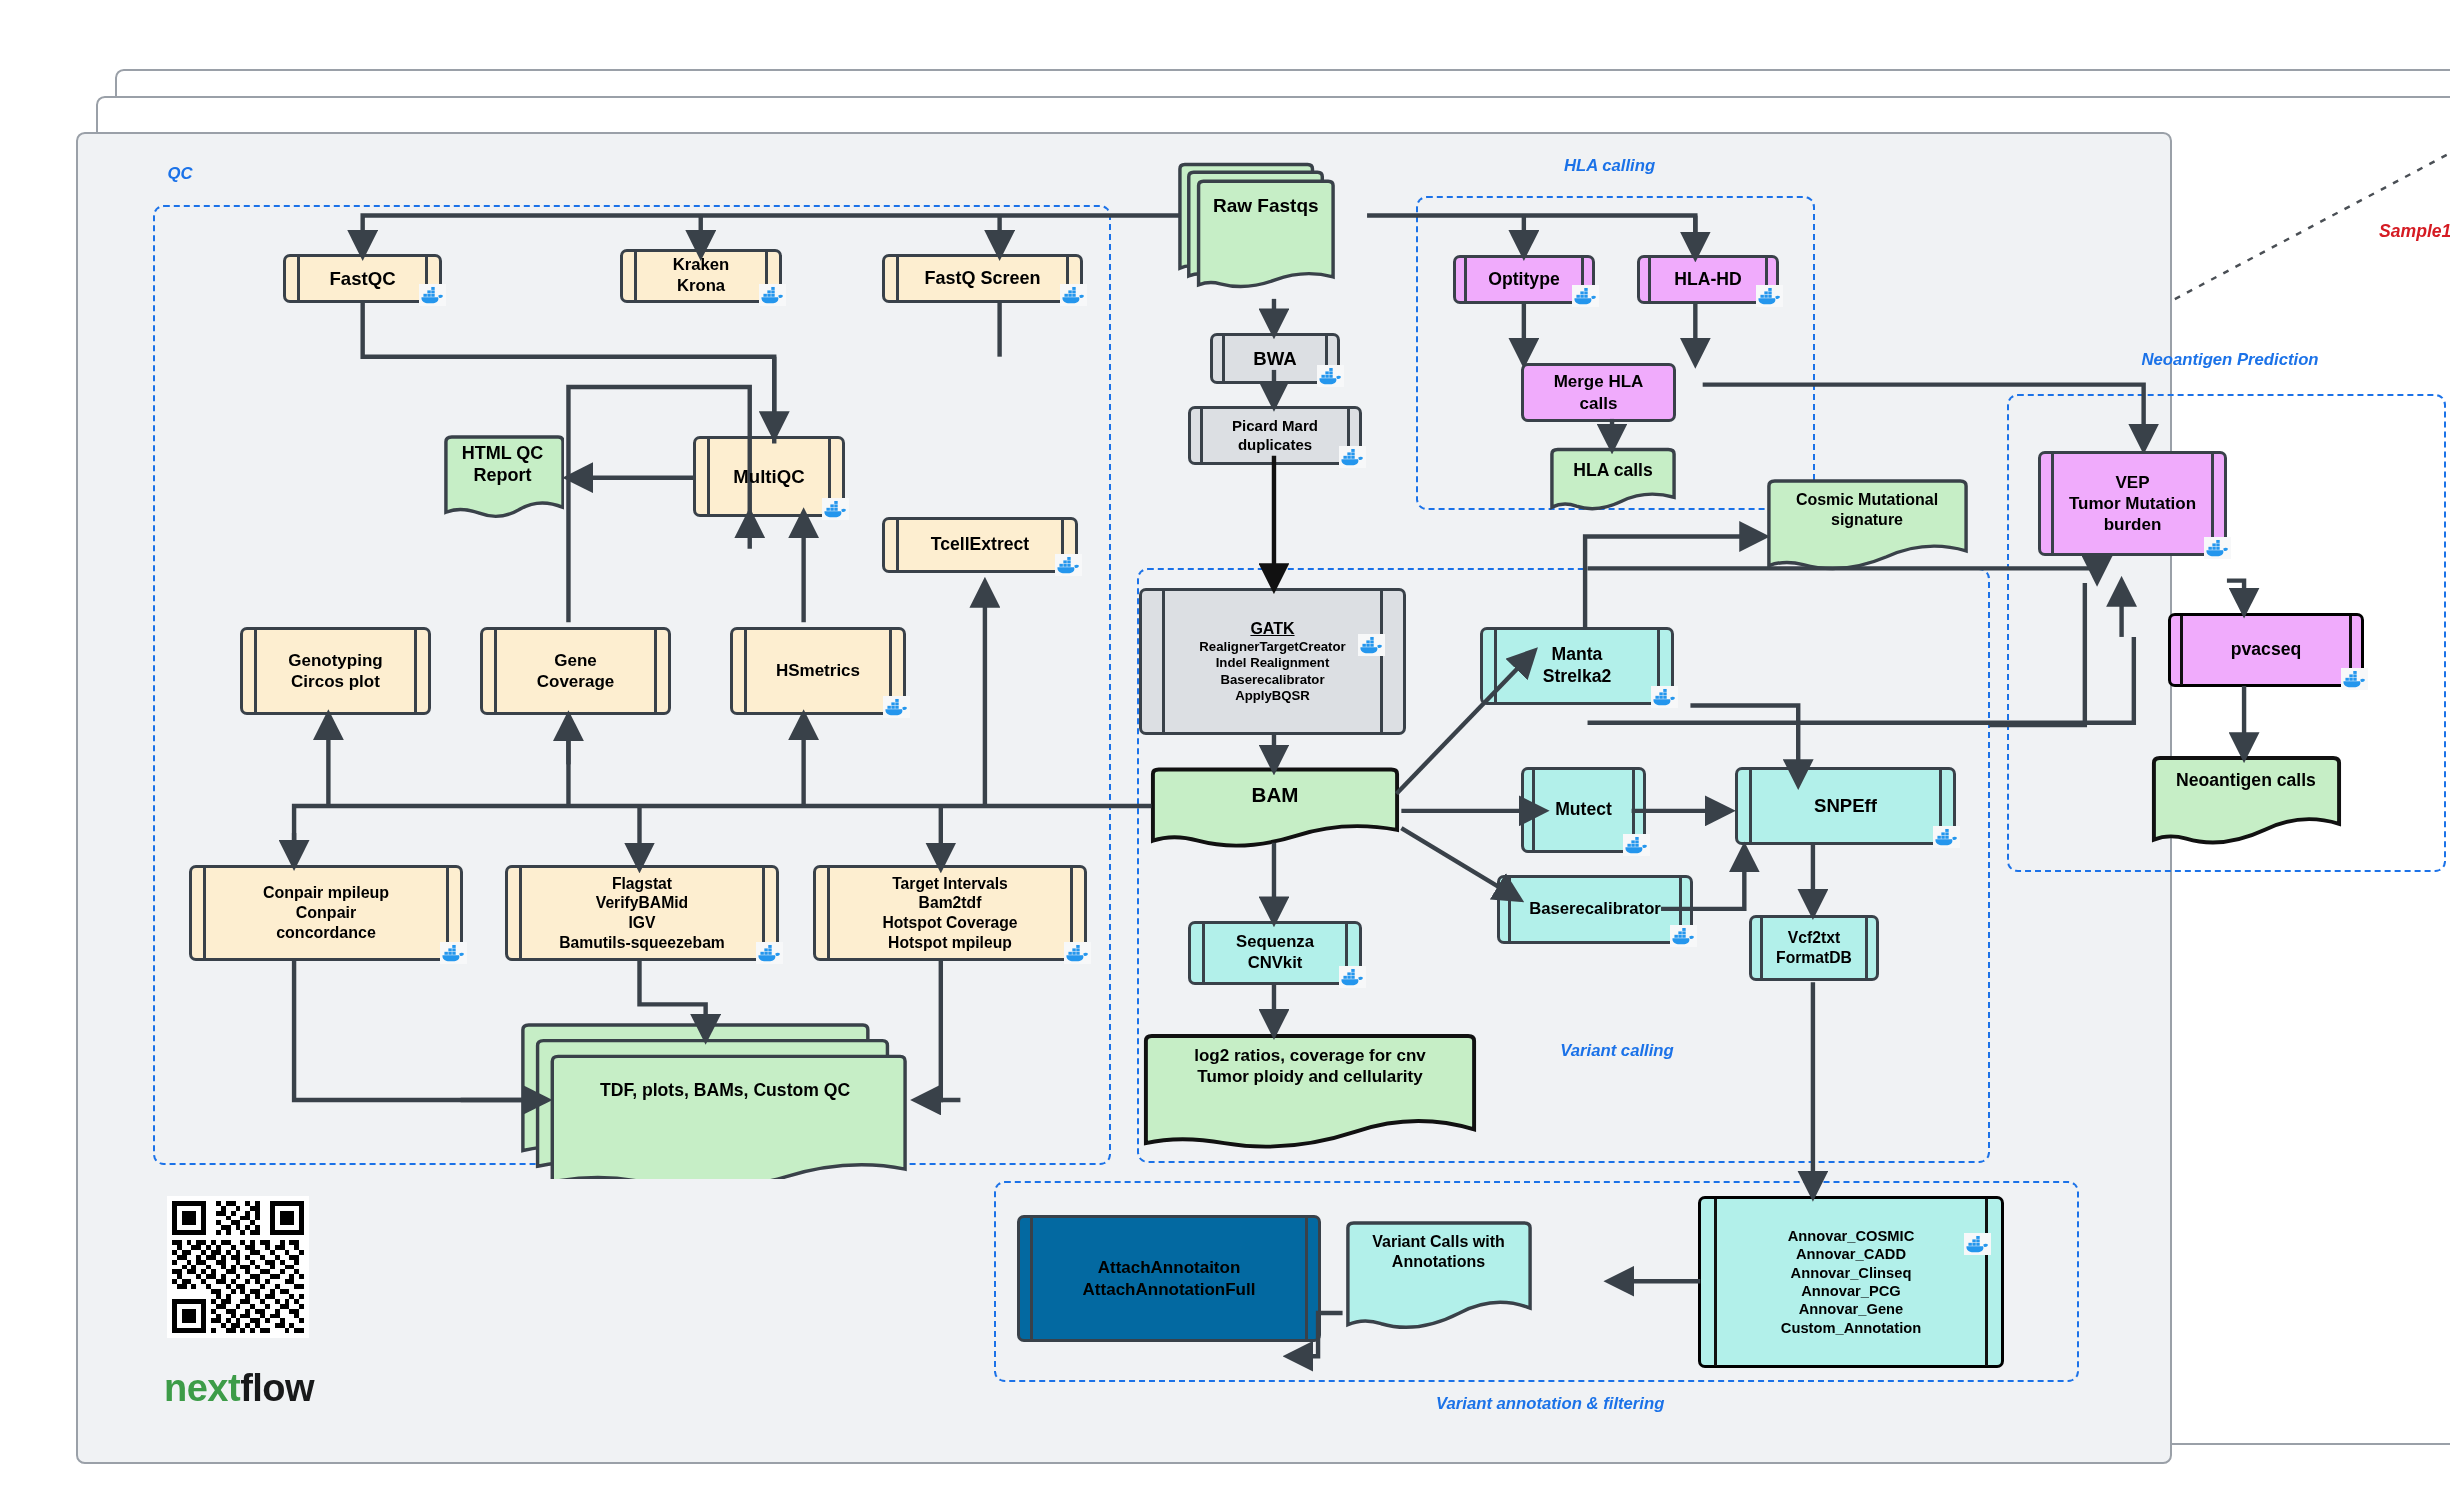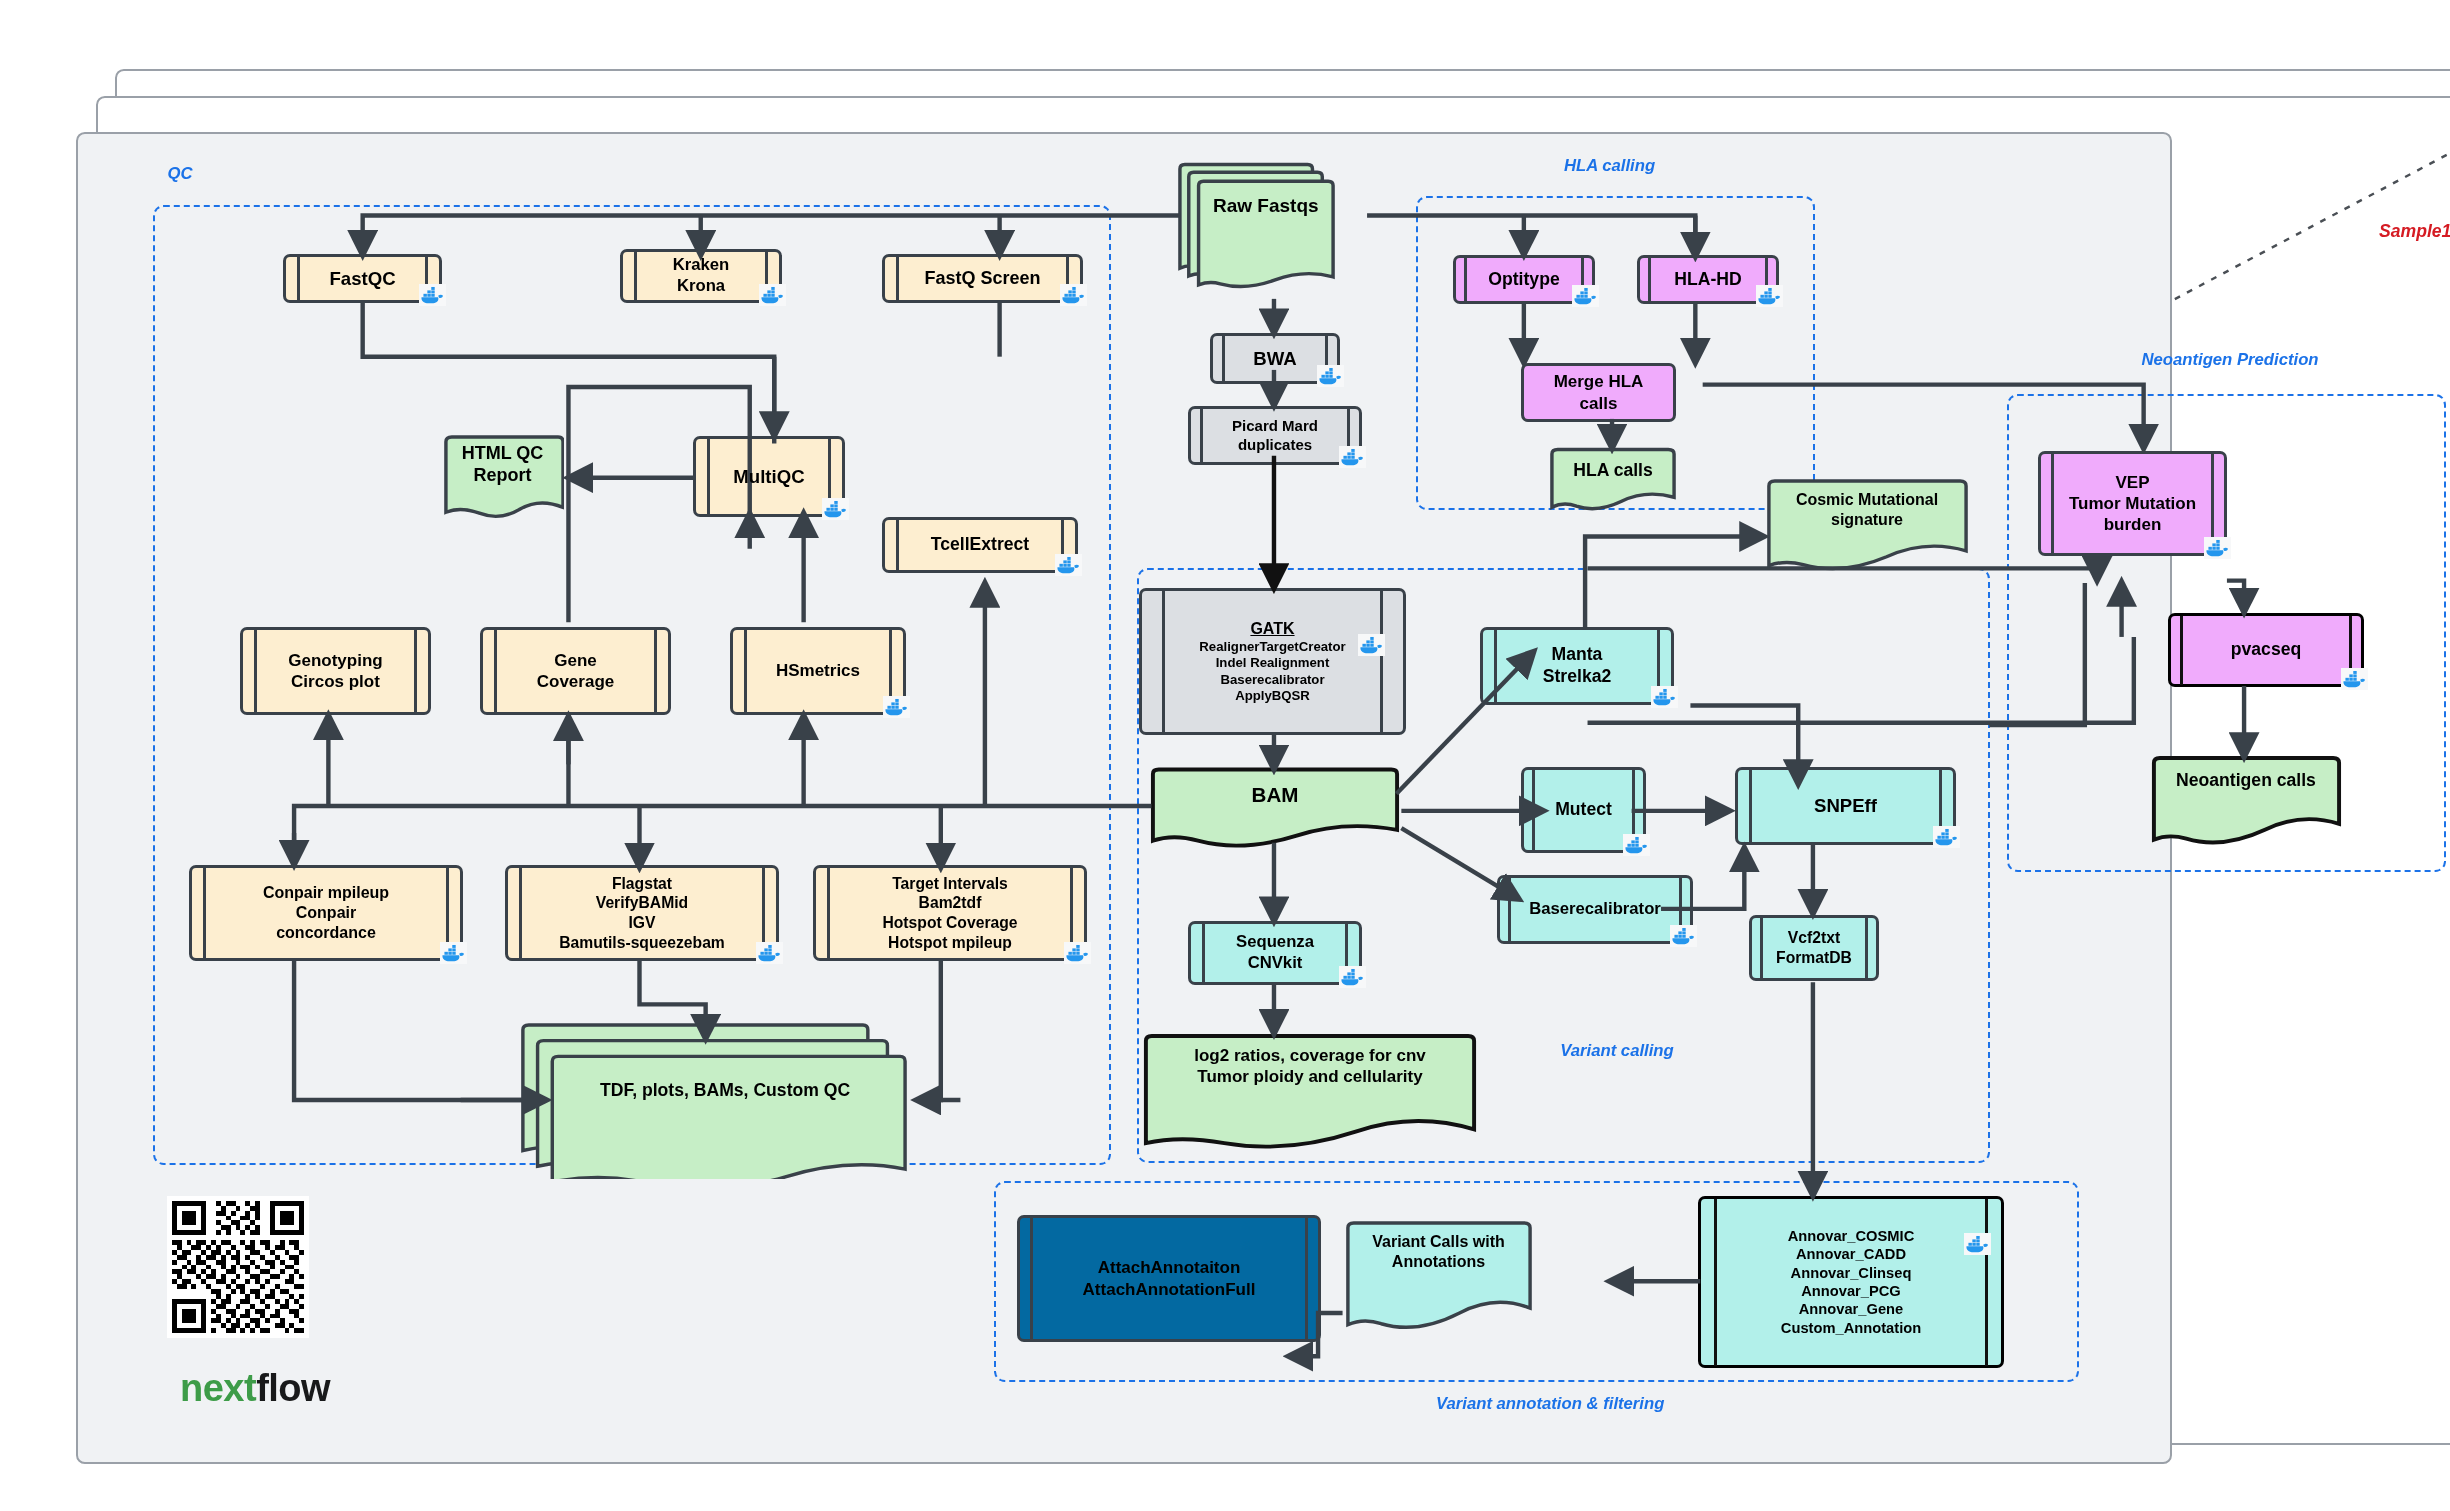--- a/index.html
+++ b/index.html
@@ -44,21 +44,21 @@
   .doc .txt{position:absolute;left:0;right:0;top:10%;text-align:center;font-weight:bold;color:#000;
             line-height:1.25;z-index:3;padding:0 6.9px;box-sizing:border-box;}
 
   
   .edges{position:absolute;left:0;top:0;width:2643px;height:1511px;pointer-events:none;z-index:1;}
 
   
   .qr{position:absolute;background:#fff;}
   .qr svg{display:block;}
   .nf-logo{position:absolute;font-size:38px;font-weight:bold;letter-spacing:-0.5px;white-space:nowrap;}
-  .nf-logo .nf-green{color:#3d9c48;margin-left:16px;}
+  .nf-logo .nf-green{color:#3d9c48;}
   .nf-logo .nf-dark{color:#18191a;}
 </style>
 </head>
 <body>
 
 <div id="stage">
 
   <div class="sheet" style="left:115px;top:69px;width:2455px;height:1348px;"></div>
   <div class="sheet" style="left:96px;top:96px;width:2416px;height:1345px;"></div>
   <div class="sheet front" style="left:76px;top:132px;width:2092px;height:1328px;"></div>

